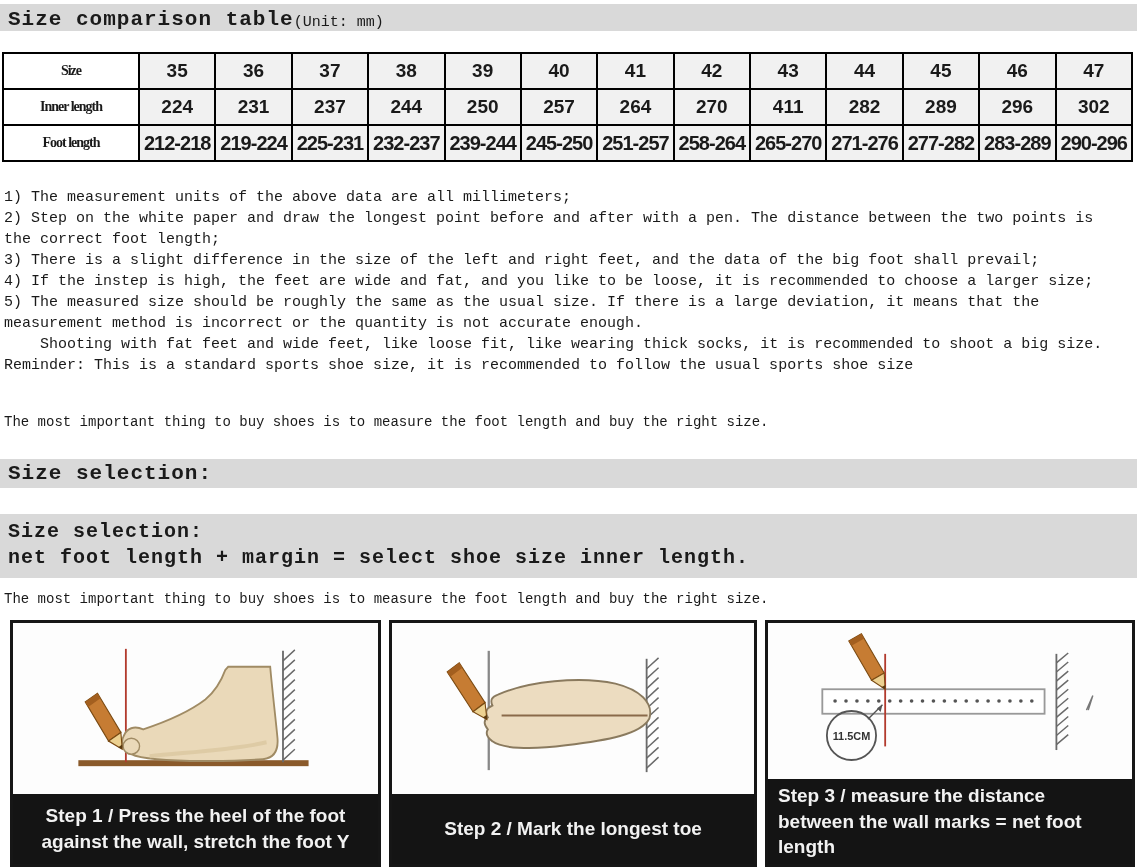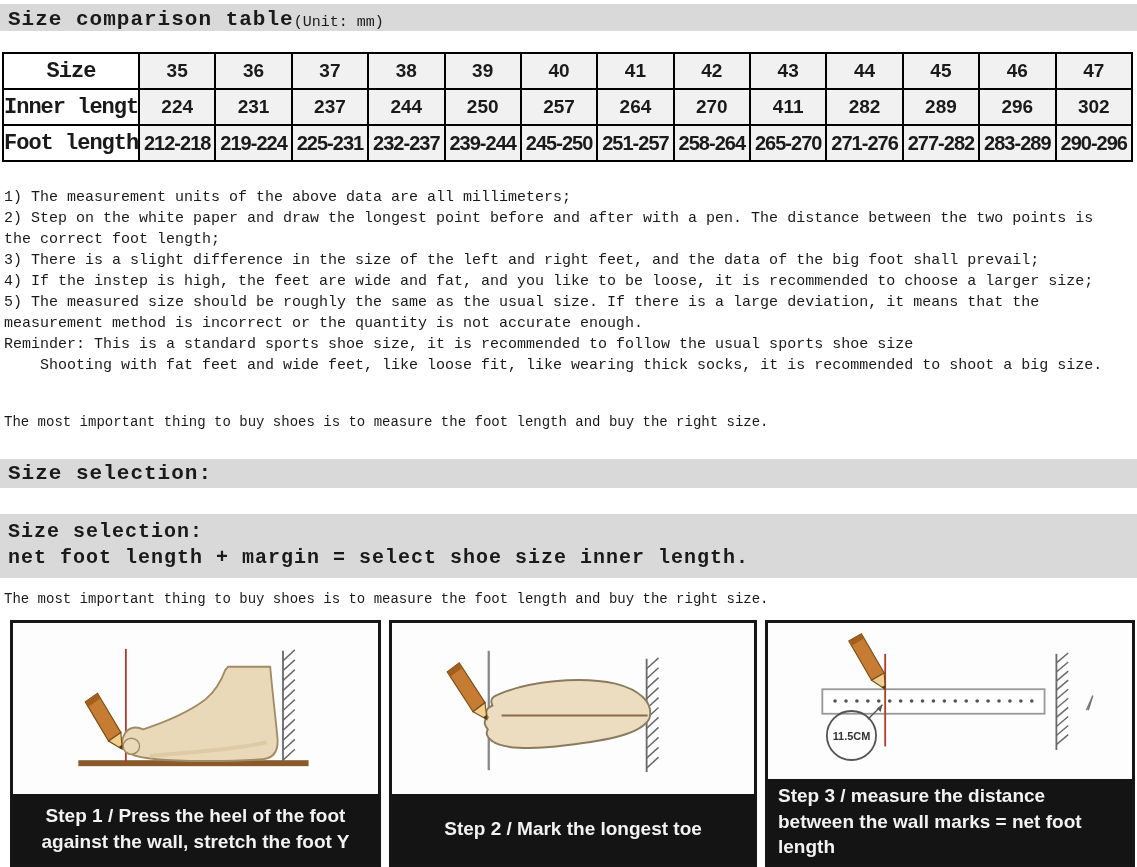--- a/index.html
+++ b/index.html
@@ -33,22 +33,22 @@
   table.size-table td {
     border: 2px solid #000;
     text-align: center;
     vertical-align: middle;
     overflow: hidden;
     white-space: nowrap;
   }
   table.size-table col.label-col { width: 136px; }
   table.size-table td.row-label {
     background: #ffffff;
-    font-family: Liberation Mono, monospace;
-    font-size: 22px; font-weight: bold;
+    font-family: Liberation Serif, serif;
+    font-size: 14px; font-weight: bold;
     letter-spacing: -1px;
   }
   table.size-table tr { height: 36px; }
   table.size-table td.data-cell {
     background: #f1f1f1;
     font-family: "Liberation Sans", sans-serif;
     font-weight: bold;
   }
   tr.row-size td.data-cell { font-size: 19px; }
   tr.row-inner td.data-cell { font-size: 19px; }
@@ -189,22 +189,22 @@
   </tr>
 </tbody>
   </table>
 
 <div class="notes">
   <div class="note-line">1) The measurement units of the above data are all millimeters;</div>
   <div class="note-line">2) Step on the white paper and draw the longest point before and after with a pen. The distance between the two points is the correct foot length;</div>
   <div class="note-line">3) There is a slight difference in the size of the left and right feet, and the data of the big foot shall prevail;</div>
   <div class="note-line">4) If the instep is high, the feet are wide and fat, and you like to be loose, it is recommended to choose a larger size;</div>
   <div class="note-line">5) The measured size should be roughly the same as the usual size. If there is a large deviation, it means that the measurement method is incorrect or the quantity is not accurate enough.</div>
+  <div class="note-line">    Shooting with fat feet and wide feet, like loose fit, like wearing thick socks, it is recommended to shoot a big size.</div>
   <div class="note-line">Reminder: This is a standard sports shoe size, it is recommended to follow the usual sports shoe size</div>
-  <div class="note-line">    Shooting with fat feet and wide feet, like loose fit, like wearing thick socks, it is recommended to shoot a big size.</div>
 </div>
 
 <div class="important-note">The most important thing to buy shoes is to measure the foot length and buy the right size.</div>
 
 <div class="selection-heading-bar">
   <span>Size selection:</span>
 </div>
 
 <div class="selection-block">
   <div class="line">Size selection:</div>

